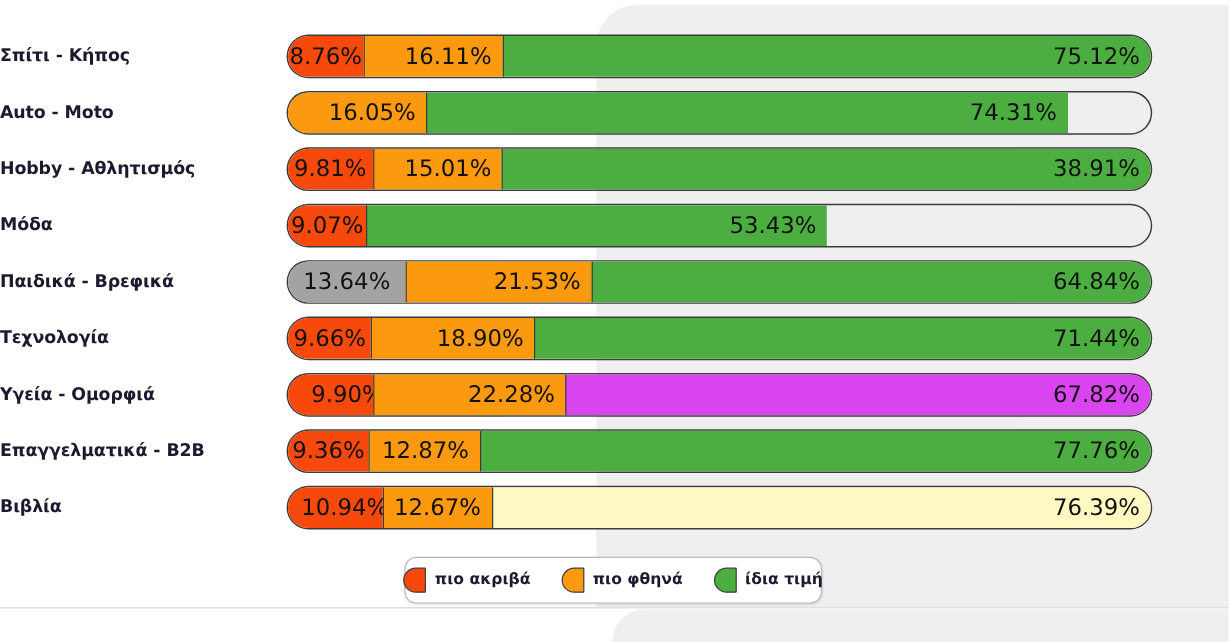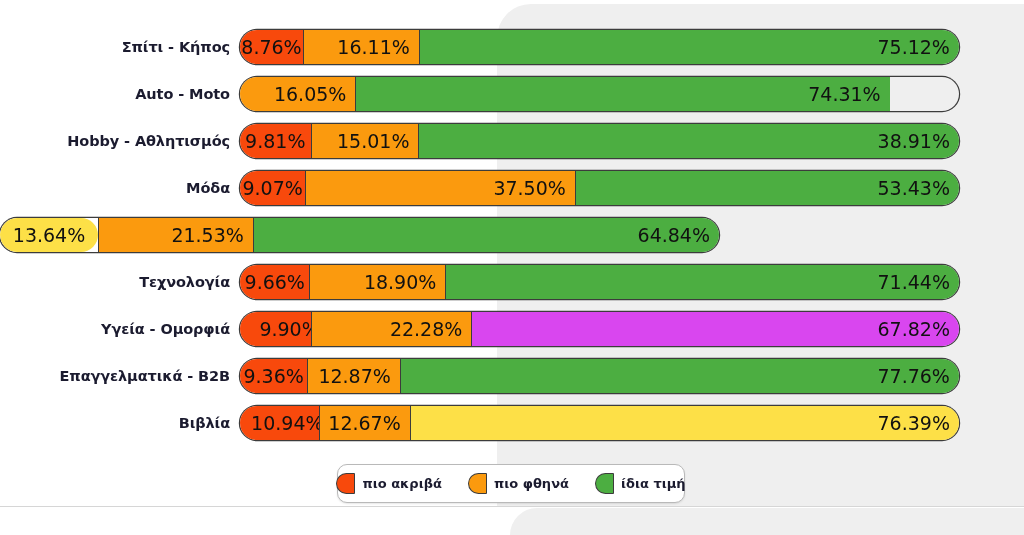--- a/index.html
+++ b/index.html
@@ -32,21 +32,20 @@
   #chart{
     position:absolute; left:0; top:0; width:1024px; height:535px; z-index:2;
   }
 
   .row{
     position:absolute; left:0; width:1024px; height:34px;
     display:flex; align-items:center;
   }
   .row-label{
     width:240px; padding-right:10px;
-    text-align:right;
     font-size:14.5px; font-weight:bold;
     color:#1b1b2f;
     letter-spacing:-0.1px;
     white-space:nowrap;
     font-family:"DejaVu Sans", sans-serif;
   }
   .bar{
     position:relative;
     width:719px; height:34px;
     display:flex;
@@ -124,27 +123,27 @@
         <div class="bar">
           <div class="seg expensive" style="width: 9.81%; background: rgb(248, 73, 12);">9.81%</div>
           <div class="seg cheaper" style="width: 15.01%; background: rgb(251, 154, 14);">15.01%</div>
           <div class="seg same" style="width: 75.19%; background: rgb(76, 174, 65);">38.91%</div>
         </div>
       </div>
       <div class="row" style="top: 171px;">
         <div class="row-label">Μόδα</div>
         <div class="bar">
           <div class="seg expensive" style="width: 9.07%; background: rgb(248, 73, 12);">9.07%</div>
-          <div class="seg cheaper" style="width: 37.5%; background: rgb(251, 154, 14);">37.50%</div>
           <div class="seg same" style="width: 53.43%; background: rgb(76, 174, 65);">53.43%</div>
         </div>
       </div>
       <div class="row" style="top: 218px;">
+        <div class="row-label">Παιδικά - Βρεφικά</div>
         <div class="bar">
-          <div class="seg expensive" style="width: 13.64%; background: #fde047; border-radius: 17px;">13.64%</div>
+          <div class="seg expensive" style="width: 13.64%; background: #a3a3a3;">13.64%</div>
           <div class="seg cheaper" style="width: 21.53%; background: rgb(251, 154, 14);">21.53%</div>
           <div class="seg same" style="width: 64.84%; background: rgb(76, 174, 65);">64.84%</div>
         </div>
       </div>
       <div class="row" style="top: 265px;">
         <div class="row-label">Τεχνολογία</div>
         <div class="bar">
           <div class="seg expensive" style="width: 9.66%; background: rgb(248, 73, 12);">9.66%</div>
           <div class="seg cheaper" style="width: 18.9%; background: rgb(251, 154, 14);">18.90%</div>
           <div class="seg same" style="width: 71.44%; background: rgb(76, 174, 65);">71.44%</div>
@@ -164,21 +163,21 @@
           <div class="seg expensive" style="width: 9.36%; background: rgb(248, 73, 12);">9.36%</div>
           <div class="seg cheaper" style="width: 12.87%; background: rgb(251, 154, 14);">12.87%</div>
           <div class="seg same" style="width: 77.76%; background: rgb(76, 174, 65);">77.76%</div>
         </div>
       </div>
       <div class="row" style="top: 406px;">
         <div class="row-label">Βιβλία</div>
         <div class="bar">
           <div class="seg expensive" style="width: 10.94%; background: rgb(248, 73, 12); padding-left: 16px;">10.94%</div>
           <div class="seg cheaper" style="width: 12.67%; background: rgb(251, 154, 14);">12.67%</div>
-          <div class="seg same" style="width: 76.39%; background: #fde047;">76.39%</div>
+          <div class="seg same" style="width: 76.39%; background: #fef9c3;">76.39%</div>
         </div>
       </div>
     </div>
 </div>
 
 <div id="legend">
     <div class="legend-item">
       <span class="legend-swatch" style="background: rgb(248, 73, 12);"></span>
       <span class="legend-label">πιο ακριβά</span>
     </div>

